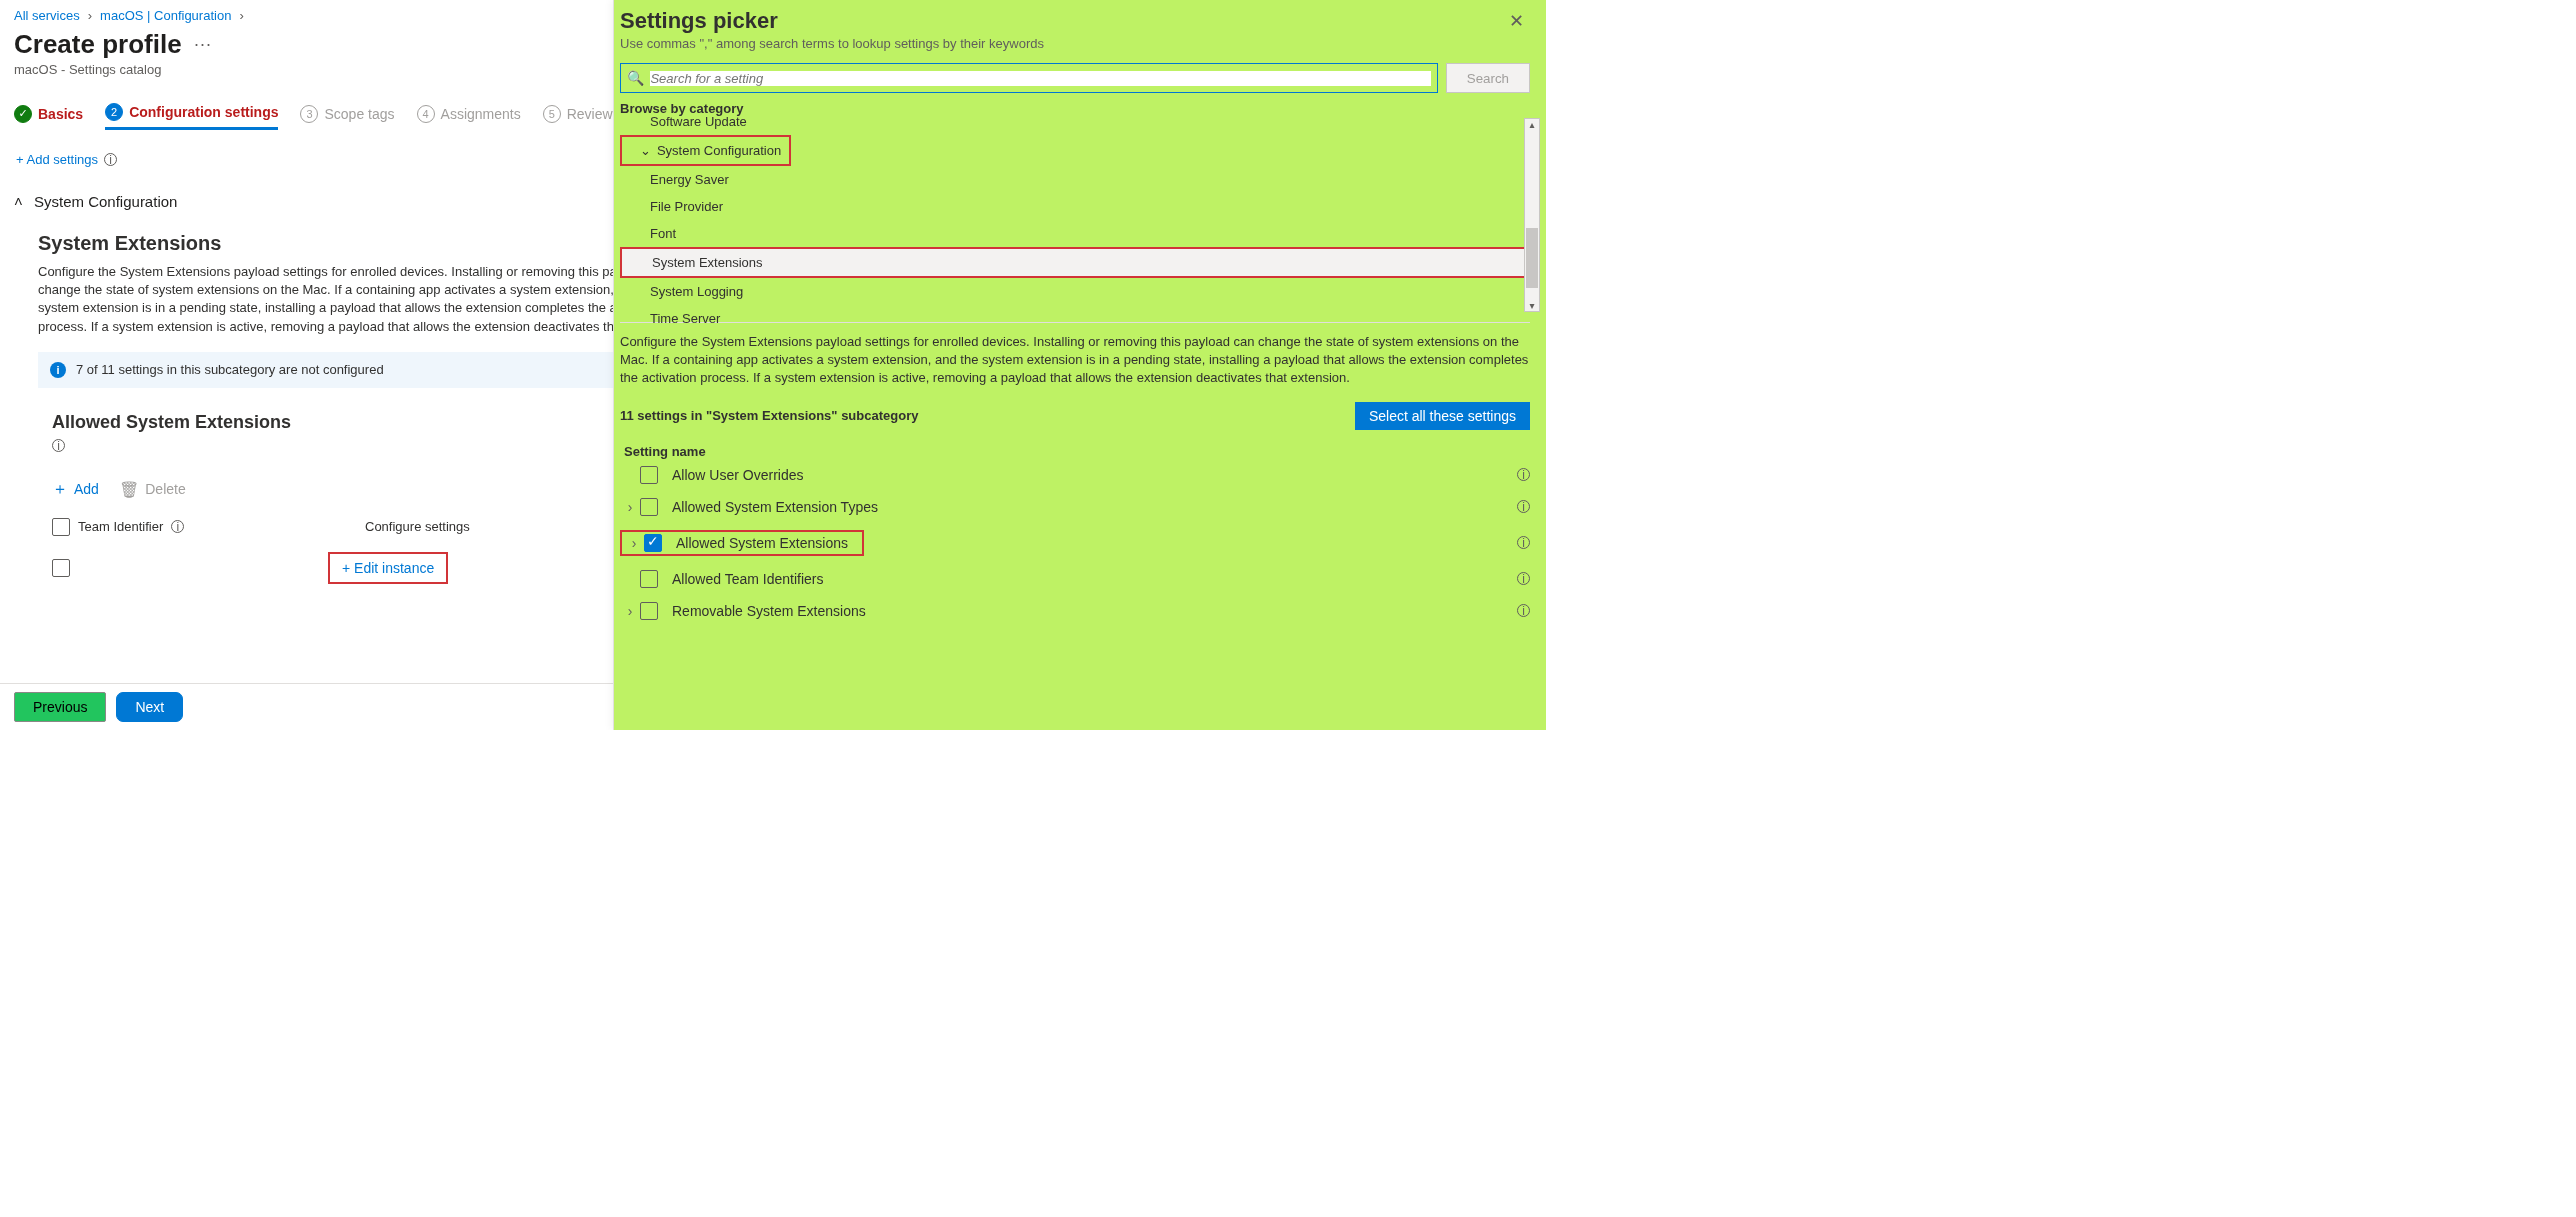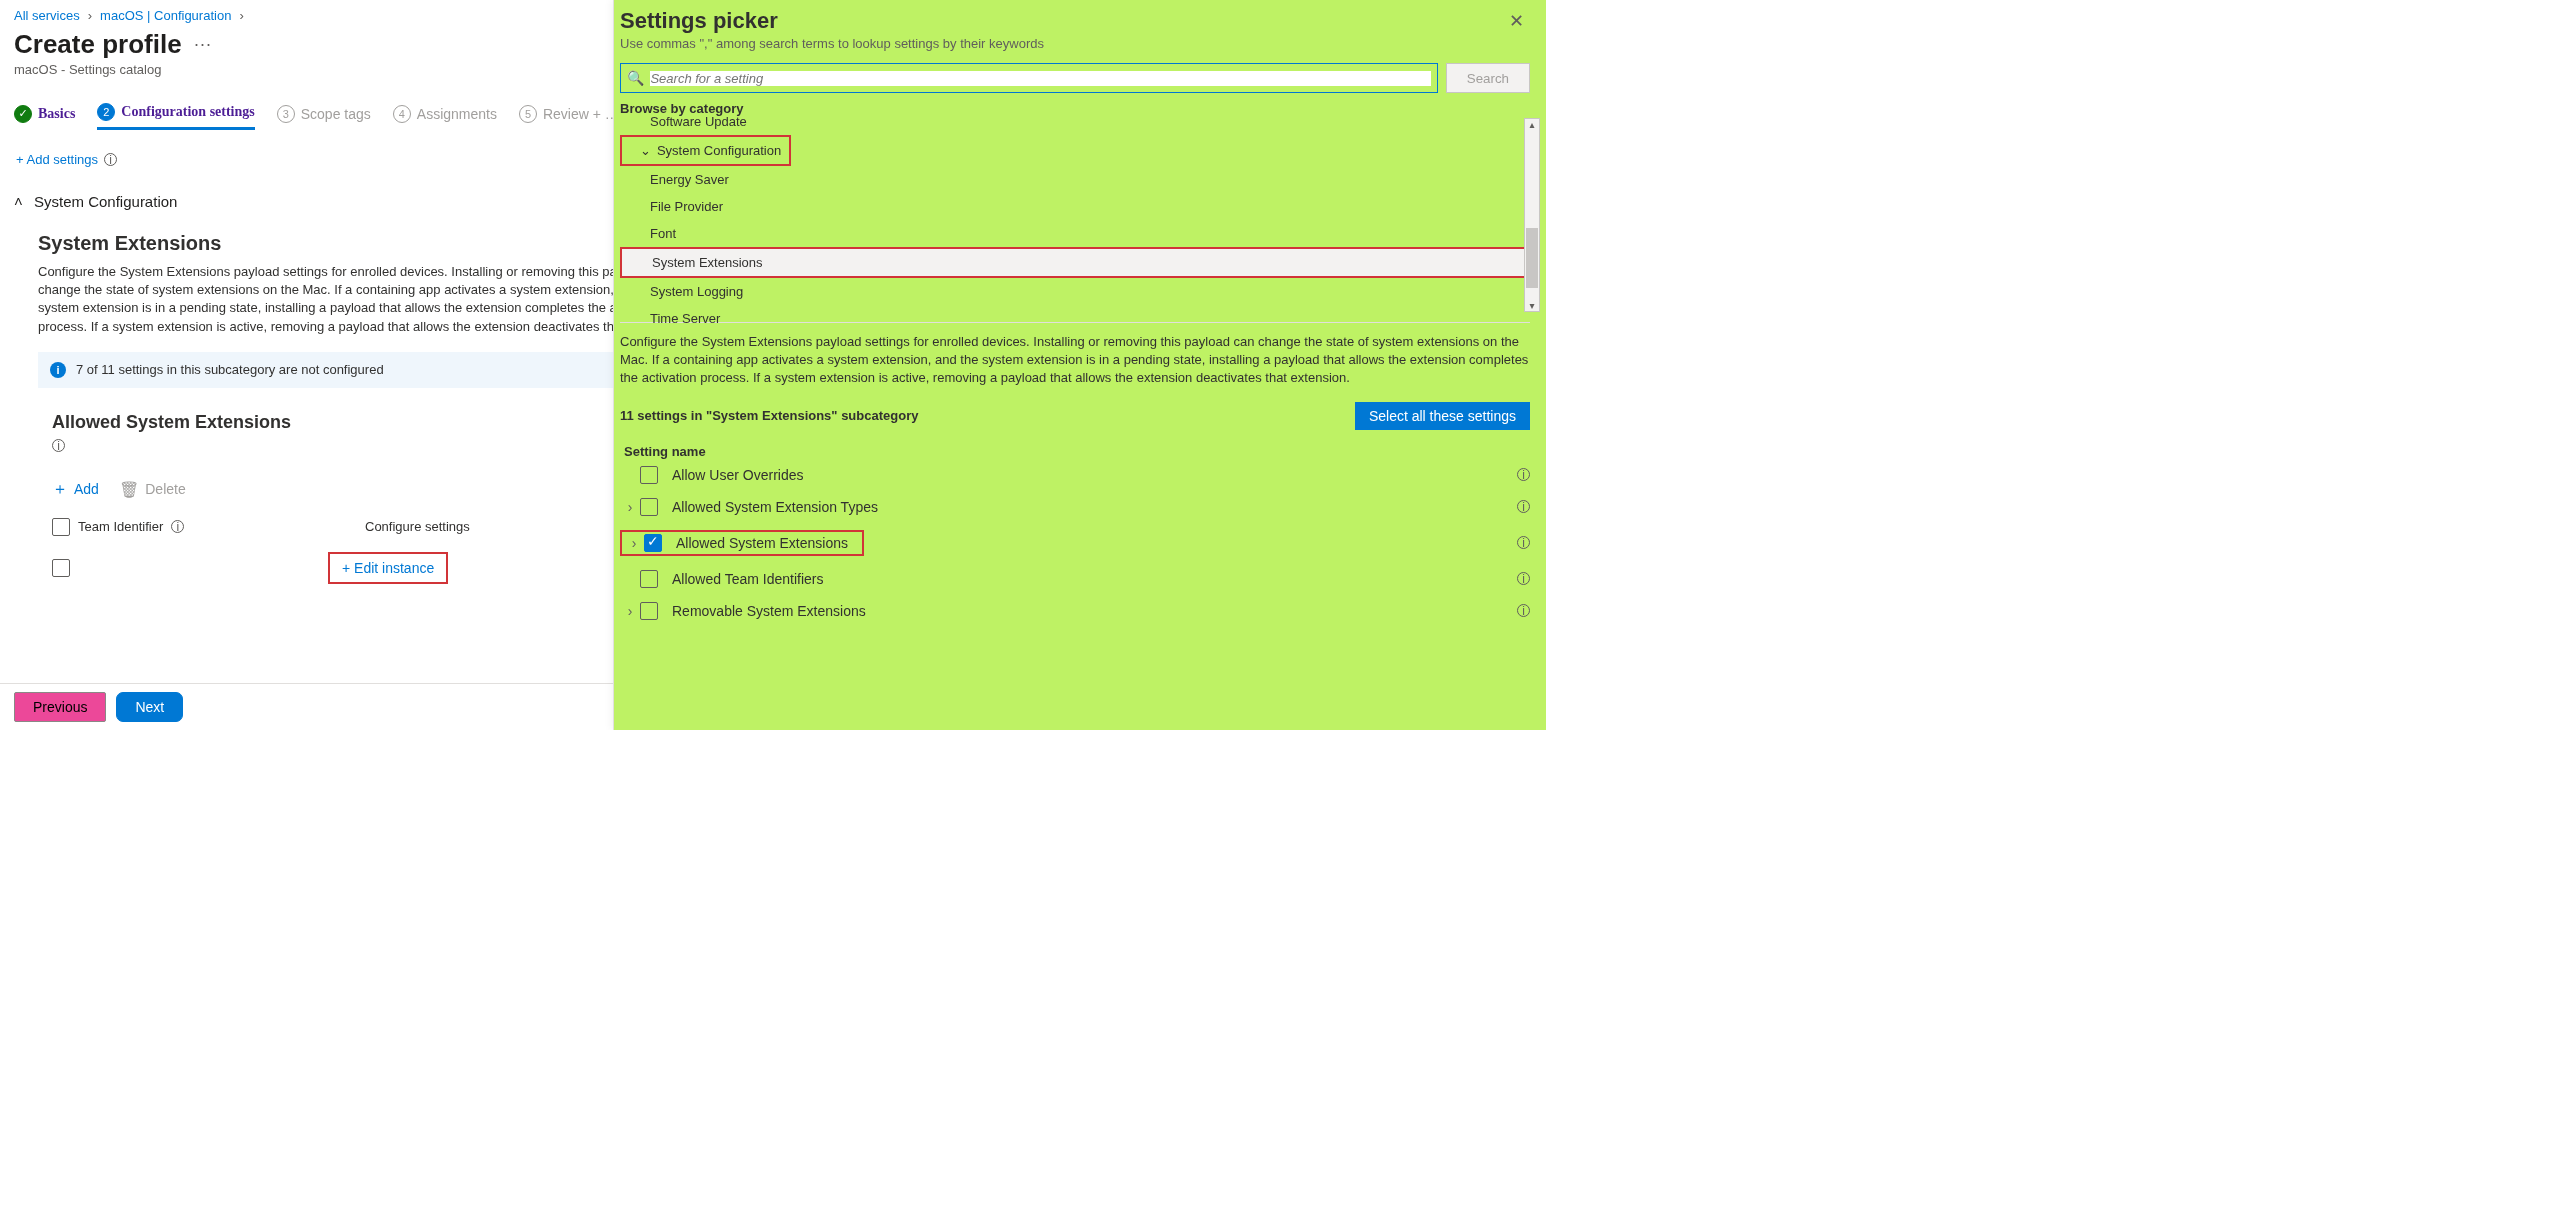--- a/index.html
+++ b/index.html
@@ -14,21 +14,21 @@
   .pageTitle { font-size: 26px; font-weight: 600; color: #201f1e; }
   .subSubtitle { font-size: 13px; color: #605e5c; margin-top: 2px; }
   .ellipsisBtn { font-size: 18px; color: #605e5c; cursor: pointer; }
 
   .wizard { display: flex; align-items: center; gap: 22px; margin-top: 26px; }
   .wizStep { display: flex; align-items: center; gap: 6px; cursor: pointer; padding-bottom: 6px; }
   .wizStep.complete .wizCircle { background: #107c10; border-color: #107c10; color: #fff; }
   .wizStep.active { border-bottom: 3px solid #0078d4; }
   .wizStep.active .wizCircle { background: #0078d4; border-color: #0078d4; color: #fff; }
   .wizCircle { width: 18px; height: 18px; border-radius: 50%; border: 1px solid #a19f9d; display: flex; align-items: center; justify-content: center; font-size: 11px; color: #a19f9d; }
-  .wizStep.complete .wizLabel, .wizStep.active .wizLabel { font-weight: 600; color: #4c1d95; font-family: Liberation Serif, serif; }
+  .wizStep.complete .wizLabel, .wizStep.active .wizLabel { font-weight: 600; color: #b91c1c; }
   .wizLabel { font-size: 14px; color: #a19f9d; }
 
   .addSettingsRow { display: flex; align-items: center; gap: 6px; color: #0078d4; margin-top: 22px; cursor: pointer; font-size: 13px; margin-left: 2px; }
 
   .collapseHead { display: flex; align-items: center; gap: 8px; margin-top: 26px; cursor: pointer; font-size: 15px; color: #201f1e; }
   .chev { display: inline-block; width: 12px; transform: rotate(0deg); }
   .subBlock { margin-left: 24px; margin-top: 22px; max-width: 655px; }
   .subBlock h3 { font-size: 20px; font-weight: 600; }
   .subBlock p { font-size: 13px; color: #323130; margin-top: 8px; line-height: 1.4; }
 
@@ -44,21 +44,21 @@
   .plusIcon, .trashIcon { font-size: 16px; }
 
   .tableHead { display: flex; gap: 24px; align-items: center; margin-top: 18px; font-size: 13px; }
   .tableHead .col1 { display:flex; align-items:center; gap:8px; width: 198px; }
   .tableHead .col2 { font-weight: 400; margin-left: 91px; }
   .tableRow { display:flex; align-items:center; margin-top: 16px; font-size: 14px; }
   .checkbox { width: 18px; height: 18px; border: 1px solid #605e5c; border-radius: 2px; display:inline-block; }
   .editInstance { border: 2px solid #d13438; padding: 6px 12px; color: #0078d4; margin-left: 258px; cursor: pointer; }
 
   .footer { position: absolute; bottom: 0; left: 0; right: 0; border-top: 1px solid #e1dfdd; padding: 8px 14px; display: flex; gap: 10px; background: #fff; }
-  .btn { font-size: 14px; padding: 6px 18px; border: 1px solid #8a8886; border-radius: 2px; background: #ec4899; cursor: pointer; }
+  .btn { font-size: 14px; padding: 6px 18px; border: 1px solid #8a8886; border-radius: 2px; background: #22c55e; cursor: pointer; }
   .btn.primary { background: #0078d4; border-color: #0078d4; color: #fff; border-radius: 7px; }
 
   
   .panel { position: absolute; top: 0; bottom: 0; right: 0; width: 933px; background: #bef264; padding: 8px 16px 0 6px; border-left: 1px solid #e1dfdd; box-shadow: -2px 0 8px rgba(0,0,0,0.05); }
   .panelHead { display: flex; align-items: flex-start; }
   .panelTitle { font-size: 22px; font-weight: 600; flex: 1; }
   .closeX { font-size: 18px; color: #605e5c; cursor: pointer; padding: 2px 6px; }
   .panelHint { font-size: 13px; color: #605e5c; margin-top: 2px; }
   .searchRow { display: flex; gap: 8px; margin-top: 12px; }
   .searchBox { flex: 1; display: flex; align-items: center; border: 1px solid #0078d4; height: 30px; padding: 0 6px; }

